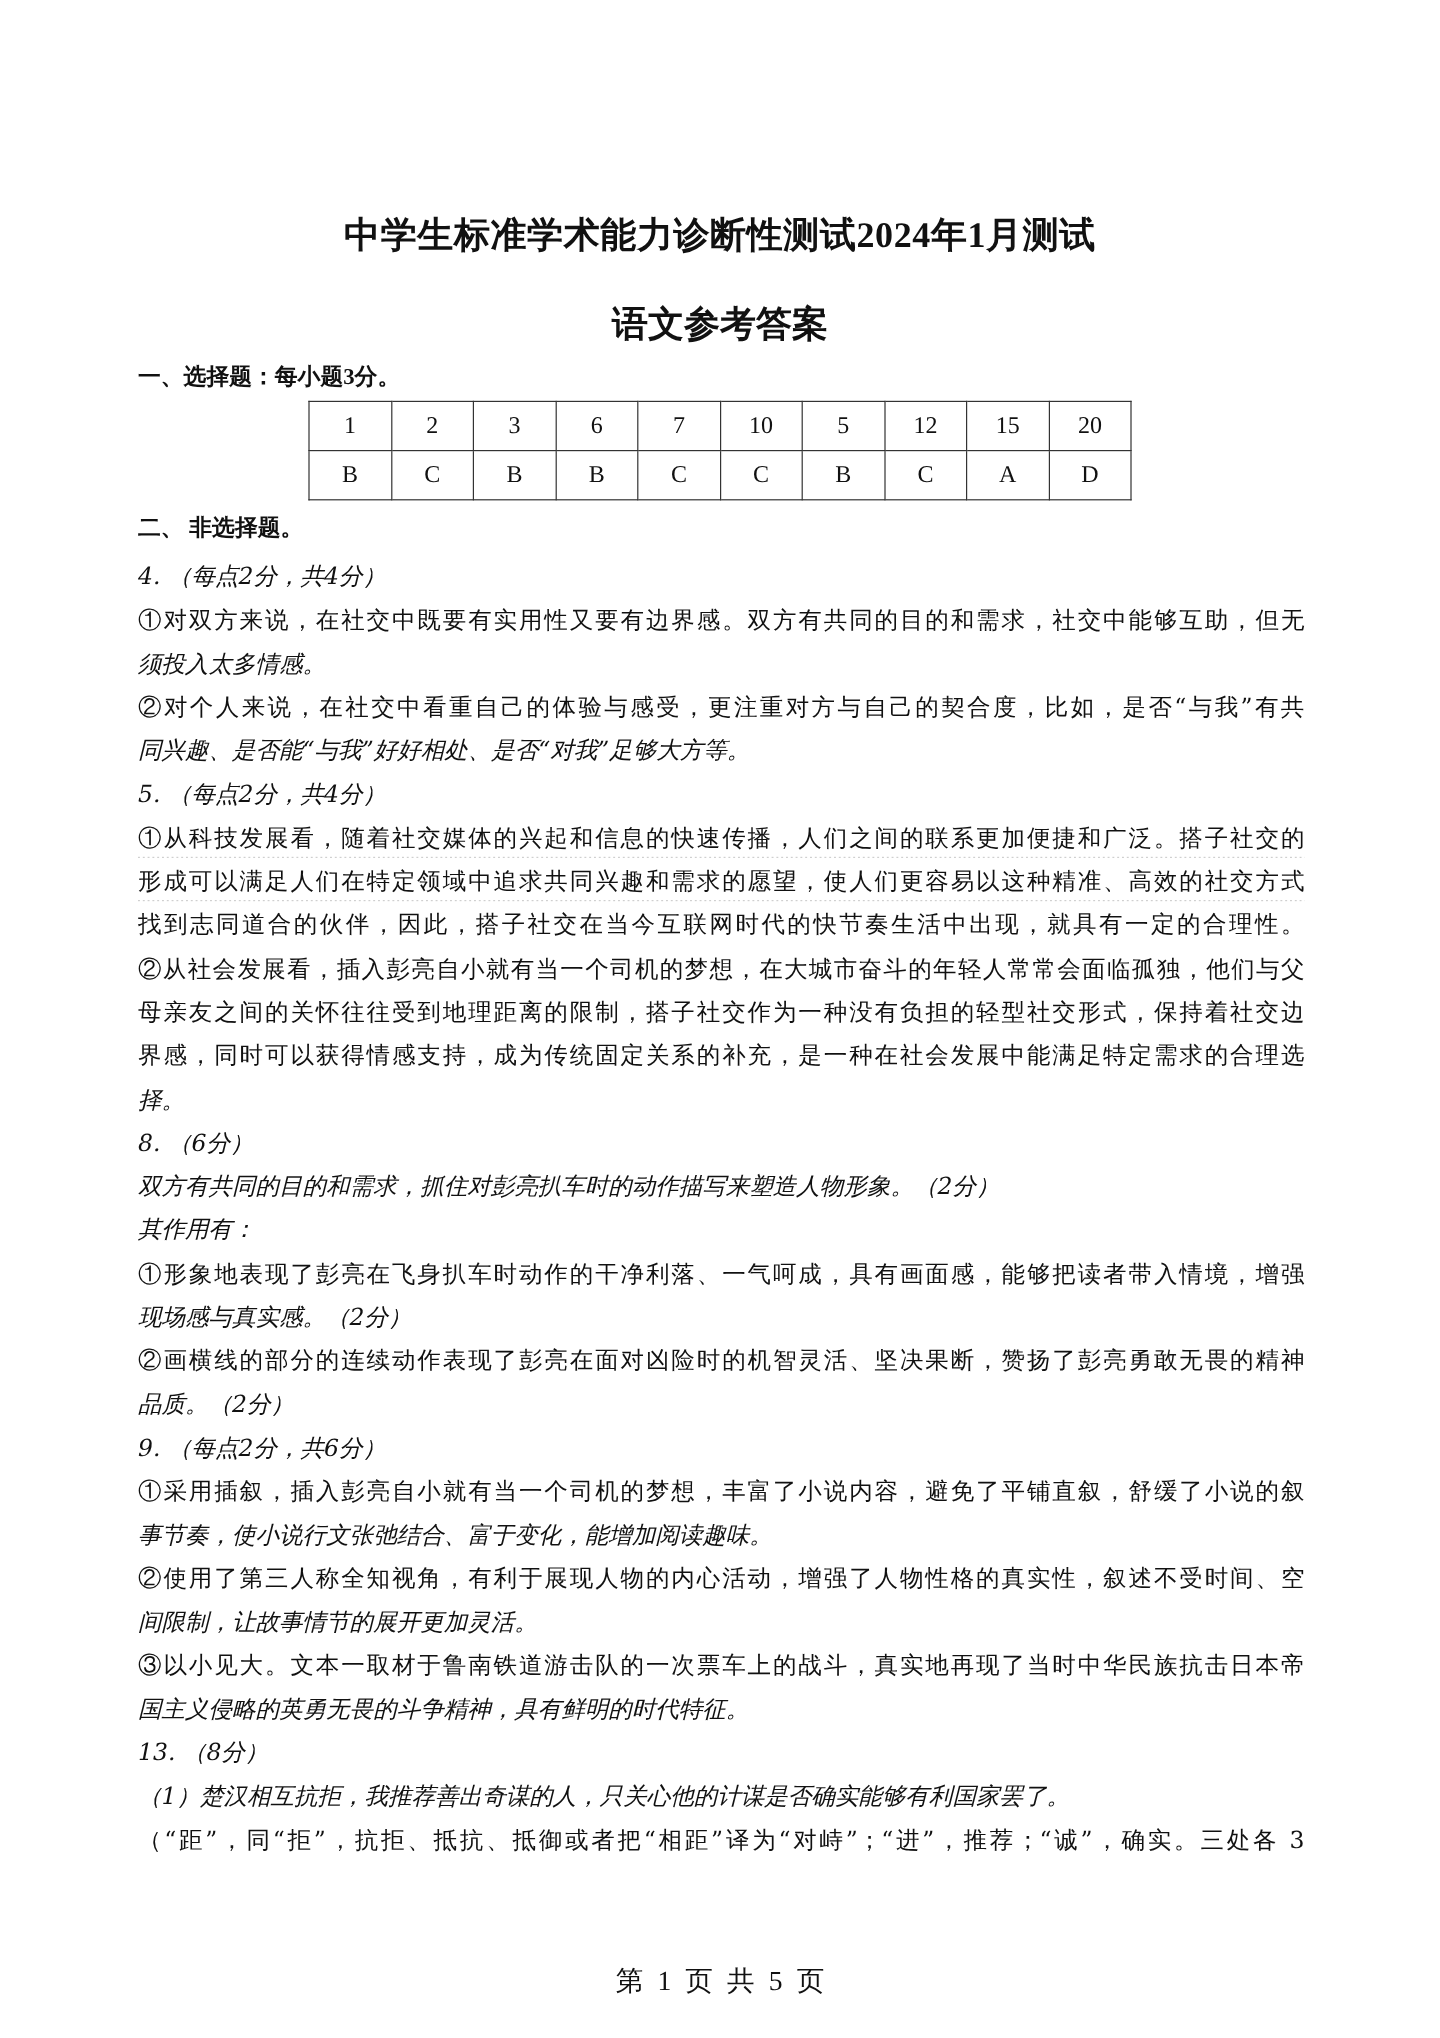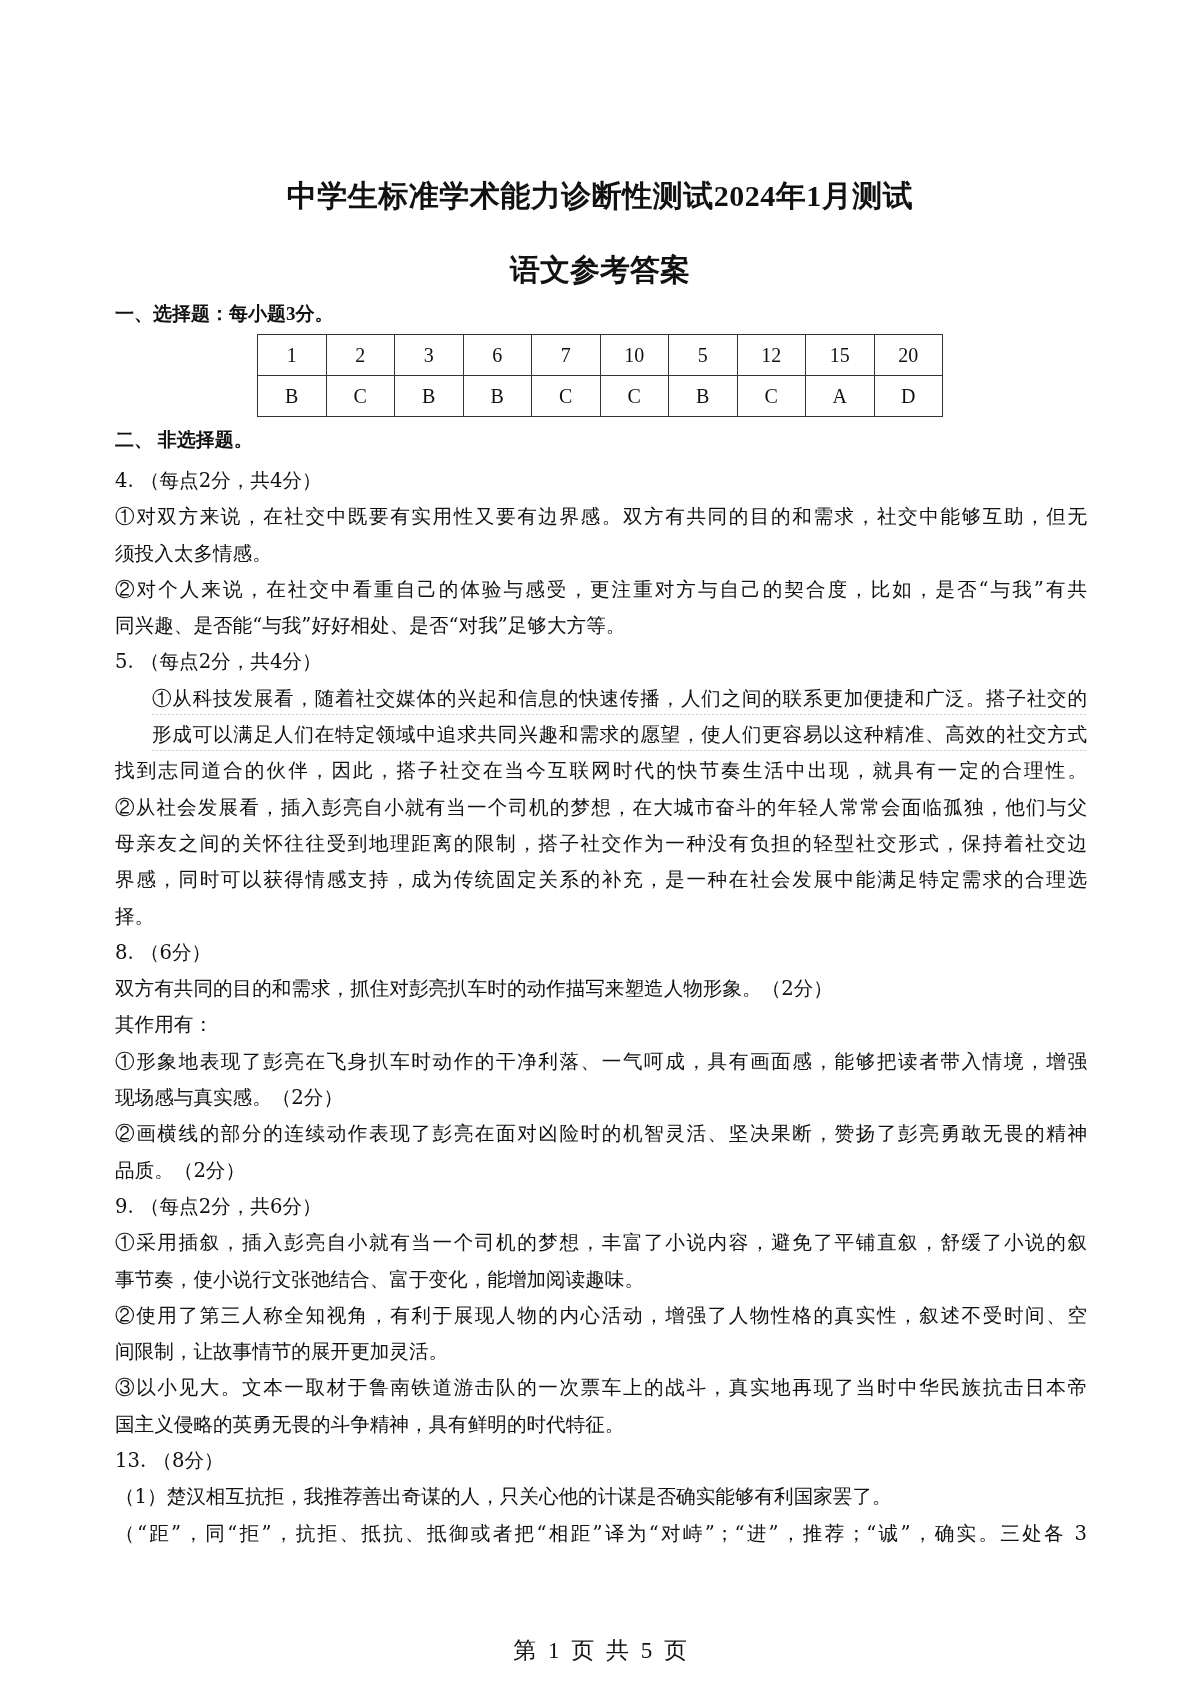--- a/index.html
+++ b/index.html
@@ -27,22 +27,22 @@
   .answer-table td {
     border: 1.5px solid #333; text-align: center; height: 40px; padding: 0;
     font-size: 20px; font-family: "Liberation Serif", serif;
   }
   .body-text {
     position: absolute; left: 115px; width: 972px; top: 445px;
     font-size: 19.6px; line-height: 36.3px;
     font-family: "DejaVu Serif", "Liberation Serif", serif;
   }
   .body-text .line { white-space: nowrap; height: 36.3px; overflow: visible; text-align: justify; text-align-last: justify; }
-  .body-text .line.last { text-align-last: left; }
-  .body-text .line.dotted { background-image: linear-gradient(to right, #cfcfcf 50%, transparent 50%); background-size: 4px 1px; background-repeat: repeat-x; background-position: 0 33px; margin-left: 37px; }
+  .body-text .line.last { text-align-last: left; font-style: italic; }
+  .body-text .line.dotted { background-image: linear-gradient(to right, #cfcfcf 50%, transparent 50%); background-size: 4px 1px; background-repeat: repeat-x; background-position: 0 33px; }
   .footer {
     position: absolute; left: 0; width: 1200px; top: 1635px;
     text-align: center; font-size: 23px; word-spacing: 6px;
     font-family: "Liberation Serif", serif;
   }
 </style>
 </head>
 <body>
 
 <div class="page">

